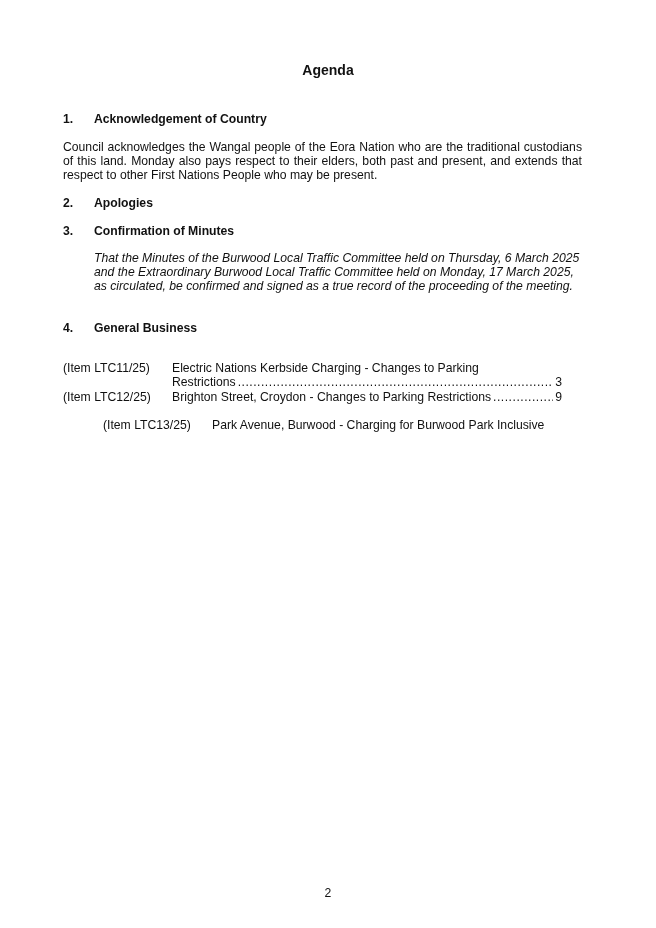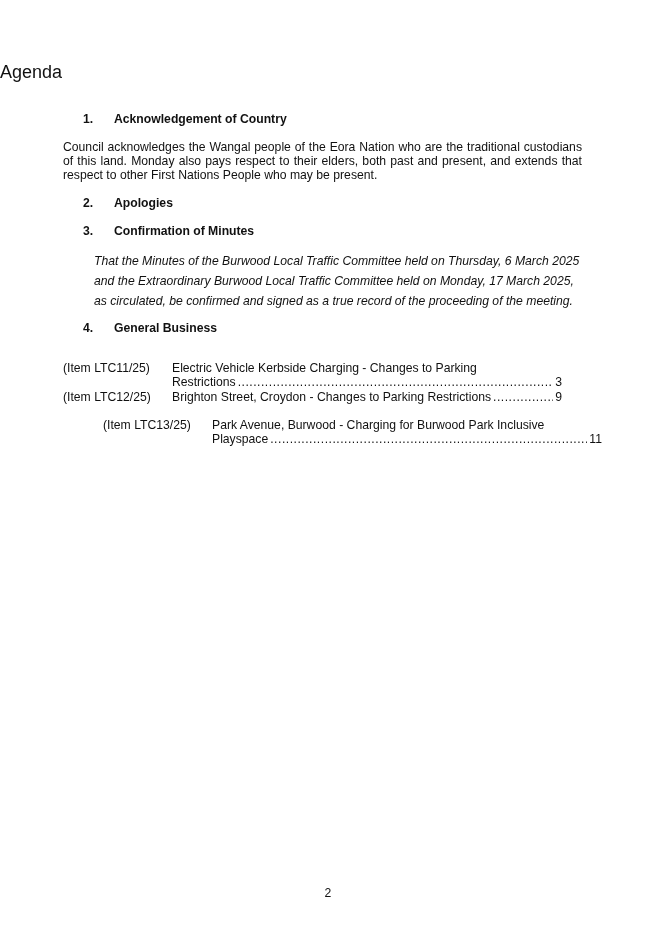--- a/index.html
+++ b/index.html
@@ -14,47 +14,47 @@
       overflow: hidden;
       font-family: "Liberation Sans", sans-serif;
       color: #111111;
       font-size: 12.2px;
     }
     .page-title {
       position: absolute;
       top: 62px;
       left: 0;
       width: 656px;
-      font-weight: normal;
-      font-size: 18px;
+      text-align: center;
+      font-weight: bold;
+      font-size: 14px;
     }
     .heading {
       position: absolute;
       left: 63px;
       font-weight: bold;
       font-size: 12.2px;
-      margin-left: 20px;
     }
     .heading .num {
       display: inline-block;
       width: 31px;
     }
     .para {
       position: absolute;
       left: 63px;
       width: 519px;
       text-align: justify;
       line-height: 14px;
     }
     .para-italic {
       position: absolute;
       left: 94px;
       width: 488px;
       font-style: italic;
-      line-height: 20px;
+      line-height: 14px;
     }
     .toc-item {
       position: absolute;
       left: 63px;
       width: 500px;
       line-height: 14px;
     }
     .toc-item .item-id {
       position: absolute;
       left: 0;
@@ -109,21 +109,21 @@
 </div>
 <div class="para-italic" style="top:251px;">That the Minutes of the Burwood Local Traffic Committee held on Thursday, 6 March 2025 and the Extraordinary Burwood Local Traffic Committee held on Monday, 17 March 2025, as circulated, be confirmed and signed as a true record of the proceeding of the meeting.</div>
 
 <div class="heading" style="top:321px;">
   <span class="num">4.</span><span>General Business</span>
 </div>
 
 <div class="toc-item" style="top:348px; height:30px;margin-top:13px;">
   <span class="item-id">(Item LTC11/25)</span>
   <div class="item-body">
-    <div>Electric Vehicle Kerbside Charging - Changes to Parking</div>
+    <div>Electric Nations Kerbside Charging - Changes to Parking</div>
     <div class="toc-line">
       <span>Restrictions</span>
       <span class="leader"></span>
       <span>3</span>
     </div>
   </div>
 </div>
 
 <div class="toc-item" style="top:390px; height:16px;">
   <span class="item-id">(Item LTC12/25)</span>
@@ -133,21 +133,16 @@
       <span class="leader"></span>
       <span>9</span>
     </div>
   </div>
 </div>
 
 <div class="toc-item" style="top:418px; height:30px;margin-left:40px;">
   <span class="item-id">(Item LTC13/25)</span>
   <div class="item-body">
     <div>Park Avenue, Burwood - Charging for Burwood Park Inclusive</div>
-    <div class="toc-line">
-      <span>Playspace</span>
-      <span class="leader"></span>
-      <span>11</span>
-    </div>
   </div>
 </div>
 
 <div class="page-number">2</div>
 
 </body></html>

